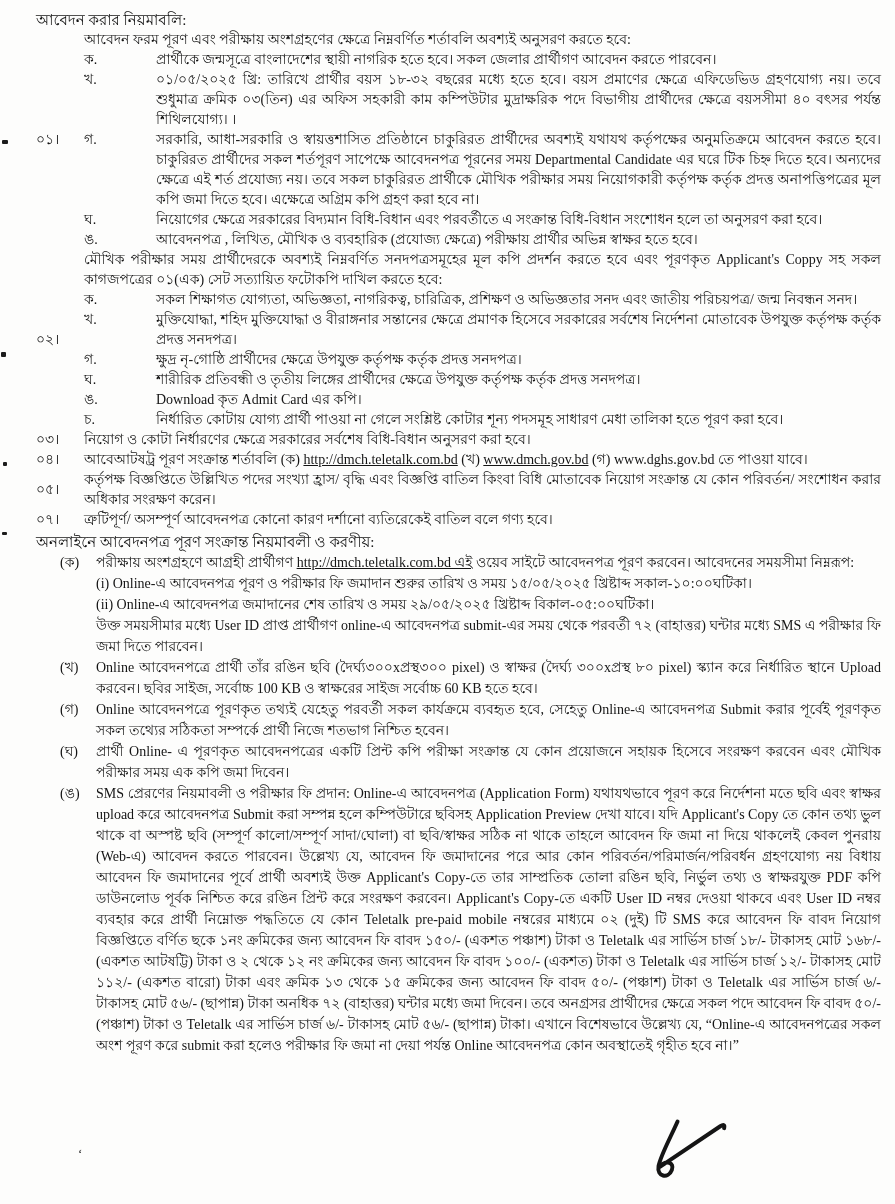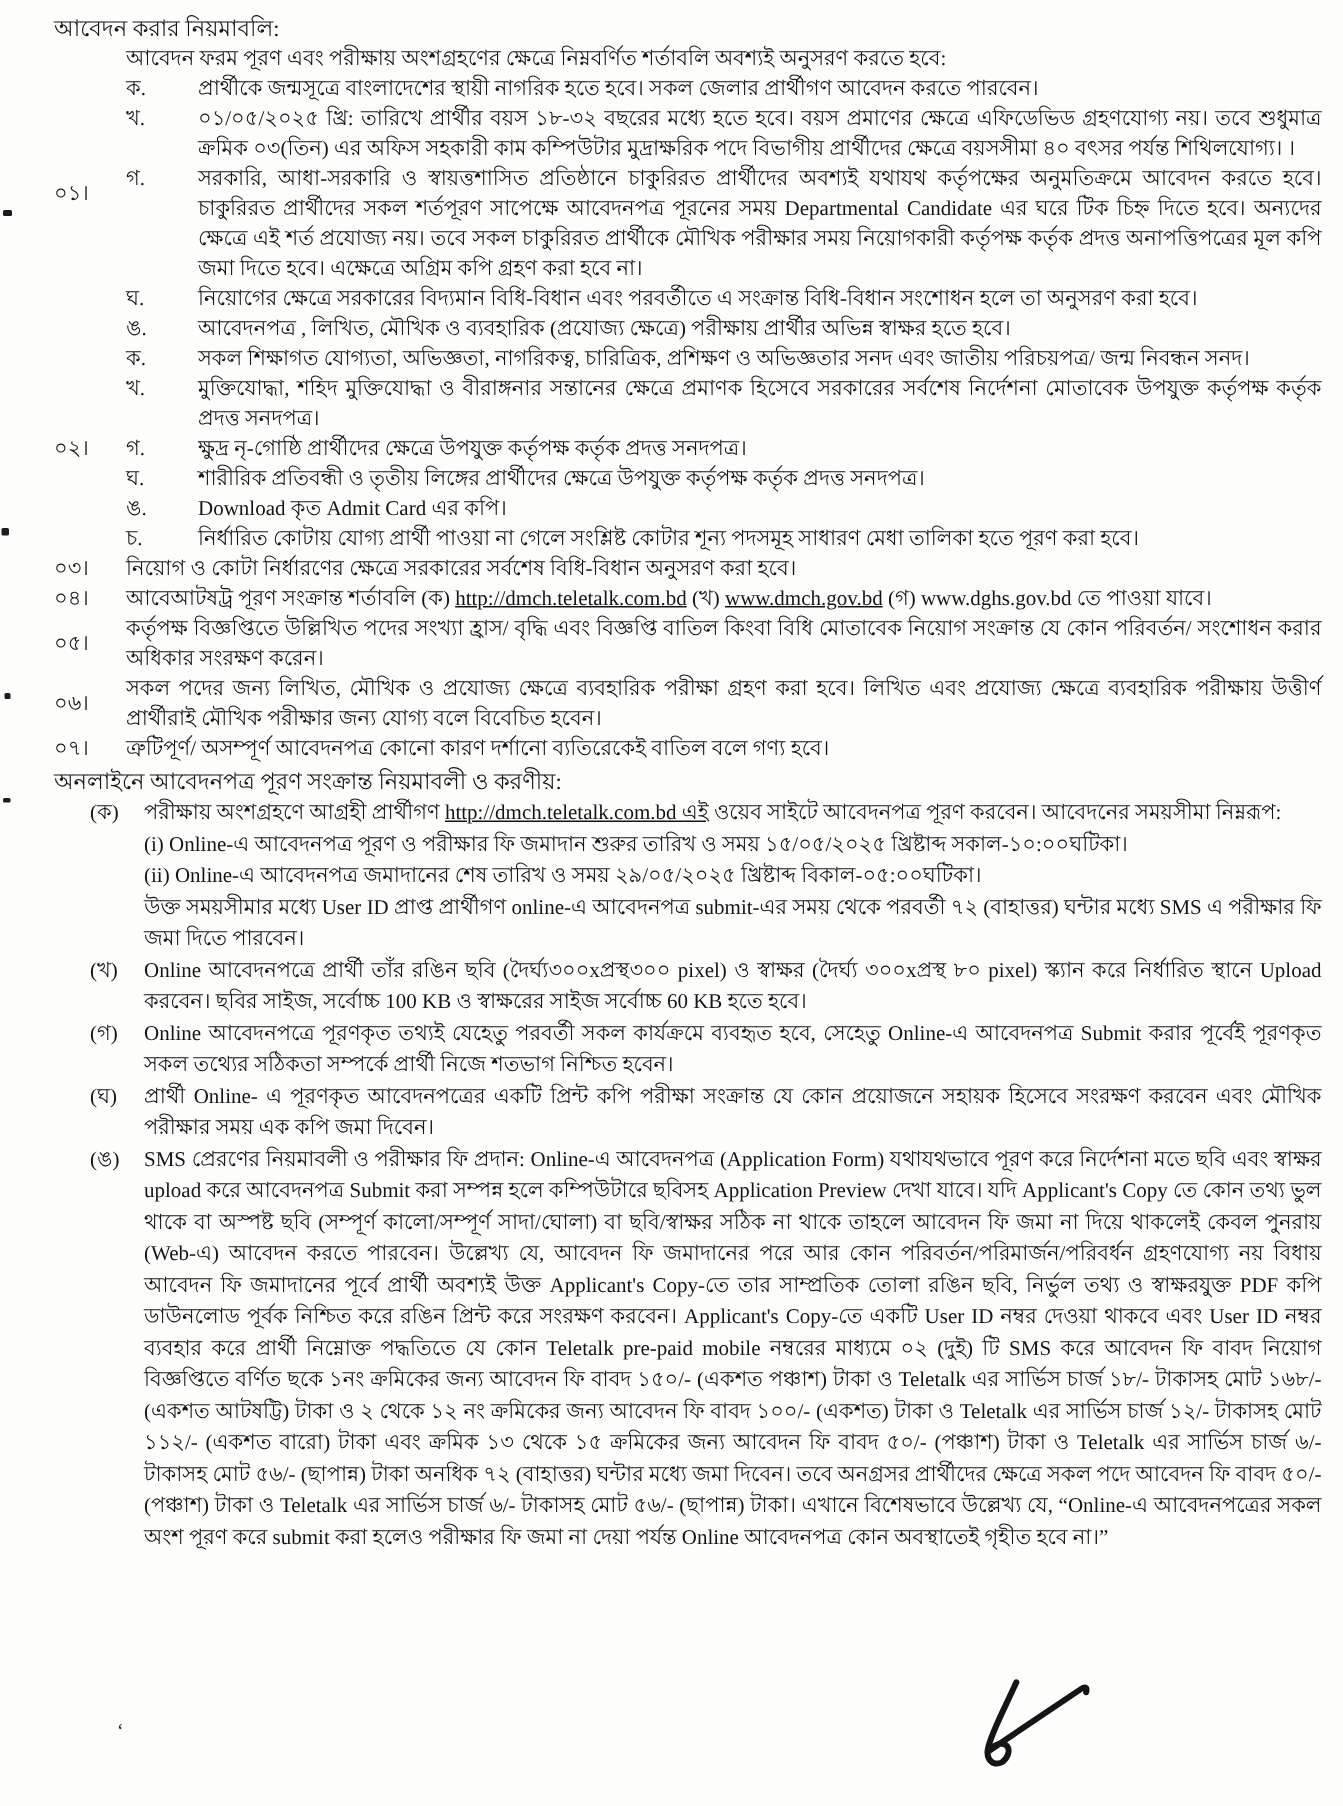--- a/index.html
+++ b/index.html
@@ -23,21 +23,21 @@
     white-space:nowrap;
   }
   .sec1{font-size:14px;line-height:20px;}
   .sec2{font-size:14px;line-height:21px;margin-top:2px;}
   .item{display:flex;align-items:center;}
   .num{flex:0 0 48px;}
   .body{flex:1;min-width:0;}
   .txt{text-align:justify;}
   .sub{display:flex;align-items:flex-start;}
   .lbl{flex:0 0 48px;}
-  .stx{flex:1;min-width:0;text-align:justify;}
+  .stx{flex:1;min-width:0;text-align:justify;margin-left:24px;}
   .item2{display:flex;align-items:flex-start;margin-left:24px;}
   .lbl2{flex:0 0 36px;}
   .u{text-decoration:underline;}
   .mark{
     position:absolute;left:645px;top:1112px;width:86px;height:76px;
   }
   .speck{position:absolute;background:#1c1c1c;border-radius:1px;}
   .sp1{left:2px;top:140px;width:6px;height:4px;}
   .sp2{left:1px;top:352px;width:5px;height:5px;}
   .sp3{left:3px;top:462px;width:4px;height:4px;}
@@ -75,20 +75,21 @@
         <div class="sub">
           <div class="lbl">ঙ.</div>
           <div class="stx">আবেদনপত্র , লিখিত, মৌখিক ও ব্যবহারিক (প্রযোজ্য ক্ষেত্রে) পরীক্ষায় প্রার্থীর অভিন্ন স্বাক্ষর হতে হবে।</div>
         </div>
       </div>
     </div>
 
     <div class="item">
       <div class="num">০২।</div>
       <div class="body">
+        <div class="txt">মৌখিক পরীক্ষার সময় প্রার্থীদেরকে অবশ্যই নিম্নবর্ণিত সনদপত্রসমূহের মূল কপি প্রদর্শন করতে হবে এবং পূরণকৃত Applicant's Coppy সহ সকল কাগজপত্রের ০১(এক) সেট সত্যায়িত ফটোকপি দাখিল করতে হবে:</div>
         <div class="sub">
           <div class="lbl">ক.</div>
           <div class="stx">সকল শিক্ষাগত যোগ্যতা, অভিজ্ঞতা, নাগরিকত্ব, চারিত্রিক, প্রশিক্ষণ ও অভিজ্ঞতার সনদ এবং জাতীয় পরিচয়পত্র/ জন্ম নিবন্ধন সনদ।</div>
         </div>
         <div class="sub">
           <div class="lbl">খ.</div>
           <div class="stx">মুক্তিযোদ্ধা, শহিদ মুক্তিযোদ্ধা ও বীরাঙ্গনার সন্তানের ক্ষেত্রে প্রমাণক হিসেবে সরকারের সর্বশেষ নির্দেশনা মোতাবেক উপযুক্ত কর্তৃপক্ষ কর্তৃক প্রদত্ত সনদপত্র।</div>
         </div>
         <div class="sub">
           <div class="lbl">গ.</div>
@@ -123,26 +124,20 @@
         </div>
     </div>
 
     <div class="item">
       <div class="num">০৫।</div>
       <div class="body">
           <div class="txt">কর্তৃপক্ষ বিজ্ঞপ্তিতে উল্লিখিত পদের সংখ্যা হ্রাস/ বৃদ্ধি এবং বিজ্ঞপ্তি বাতিল কিংবা বিধি মোতাবেক নিয়োগ সংক্রান্ত যে কোন পরিবর্তন/ সংশোধন করার অধিকার সংরক্ষণ করেন।</div>
         </div>
     </div>
 
-    <div class="item">
-      <div class="num">০৬।</div>
-      <div class="body">
-          <div class="txt">সকল পদের জন্য লিখিত, মৌখিক ও প্রযোজ্য ক্ষেত্রে ব্যবহারিক পরীক্ষা গ্রহণ করা হবে। লিখিত এবং প্রযোজ্য ক্ষেত্রে ব্যবহারিক পরীক্ষায় উত্তীর্ণ প্রার্থীরাই মৌখিক পরীক্ষার জন্য যোগ্য বলে বিবেচিত হবেন।</div>
-        </div>
-    </div>
 
     <div class="item">
       <div class="num">০৭।</div>
       <div class="body">
           <div class="txt">ত্রুটিপূর্ণ/ অসম্পূর্ণ আবেদনপত্র কোনো কারণ দর্শানো ব্যতিরেকেই বাতিল বলে গণ্য হবে।</div>
         </div>
     </div>
 
 
   </div>

